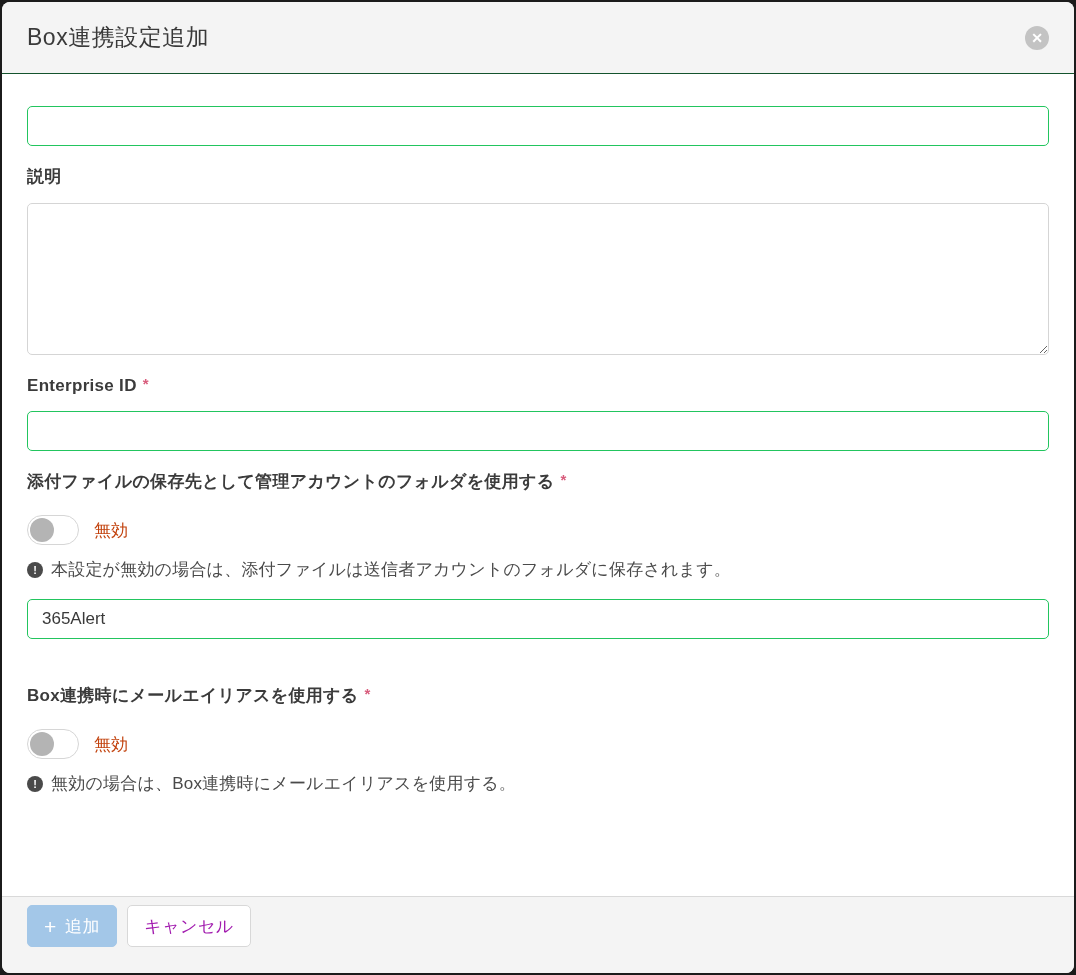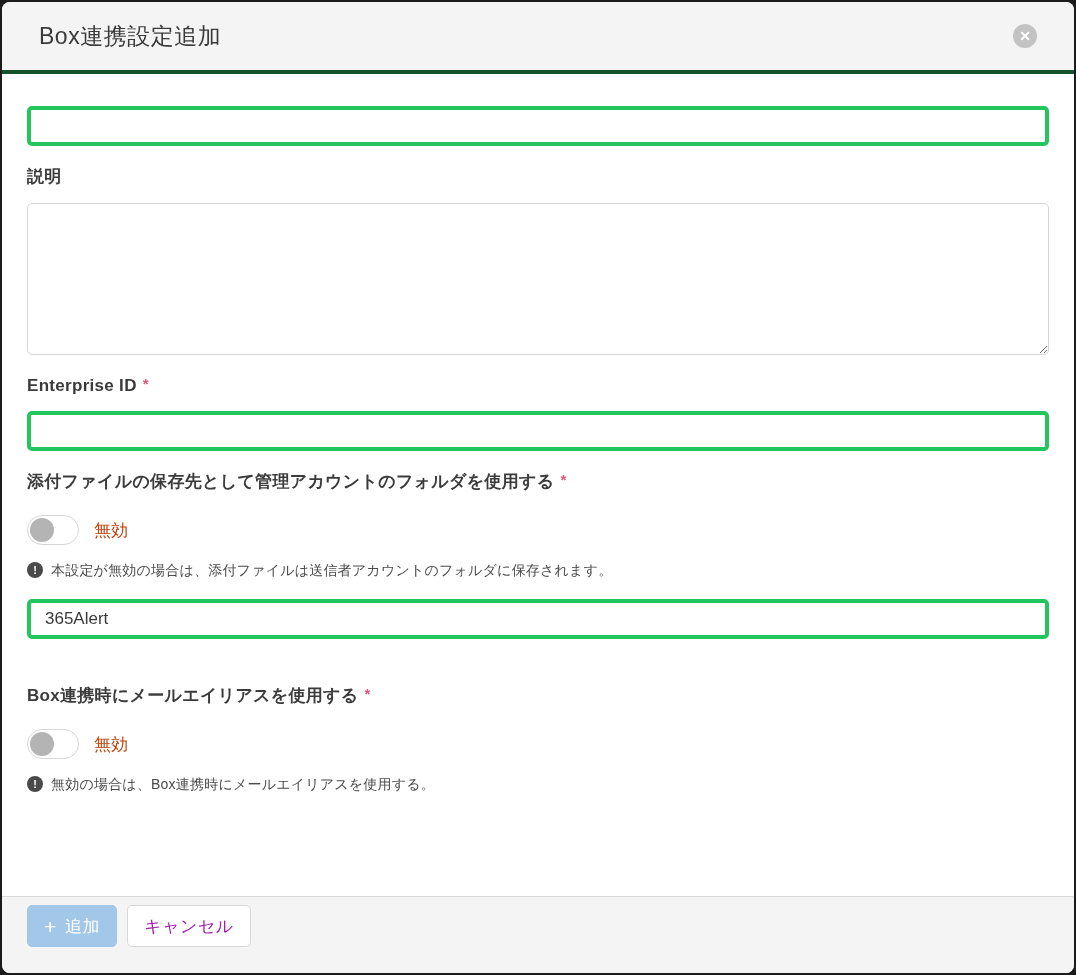--- a/index.html
+++ b/index.html
@@ -17,24 +17,24 @@
     background: #ffffff;
     border-radius: 8px;
     overflow: hidden;
     display: flex;
     flex-direction: column;
   }
   .modal-header {
     height: 72px;
     flex: 0 0 72px;
     background: #f4f4f4;
-    border-bottom: 4px solid #14532d;
-    display: flex;
-    align-items: center;
-    padding: 0 37px;
+    border-bottom: 1px solid #14532d;
+    display: flex;
+    align-items: center;
+    padding: 0 25px;
   }
   .modal-title {
     font-size: 23px;
     font-weight: 500;
     color: #3a3a3a;
     letter-spacing: 0.5px;
   }
   .close-btn {
     margin-left: auto;
     width: 24px; height: 24px;
@@ -67,21 +67,21 @@
   .required {
     color: #d85c7c;
     font-weight: bold;
     font-size: 15px;
     margin-left: 6px;
     vertical-align: 2px;
   }
   .text-input {
     width: 100%;
     height: 40px;
-    border: 4px solid #22c55e;
+    border: 1px solid #22c55e;
     border-radius: 5px;
     padding: 16px 14px;
     font-size: 17px;
     color: #3a3a3a;
     font-family: "Liberation Sans", "DejaVu Sans", sans-serif;
     outline: none;
     background: #ffffff;
     margin-bottom: 19px;
   }
   .textarea-input {
@@ -137,21 +137,21 @@
     background: #4a4a4a;
     color: #ffffff;
     font-size: 11px;
     font-weight: bold;
     line-height: 16px;
     text-align: center;
     margin-right: 8px;
     margin-top: 1px;
   }
   .note-text {
-    font-size: 14px;
+    font-size: 17px;
     color: #4a4a4a;
     line-height: 18px;
     letter-spacing: 0.2px;
   }
   .modal-footer {
     flex: 0 0 77px;
     background: #f4f4f4;
     border-top: 1px solid #d9d9d9;
     display: flex;
     align-items: flex-start;

